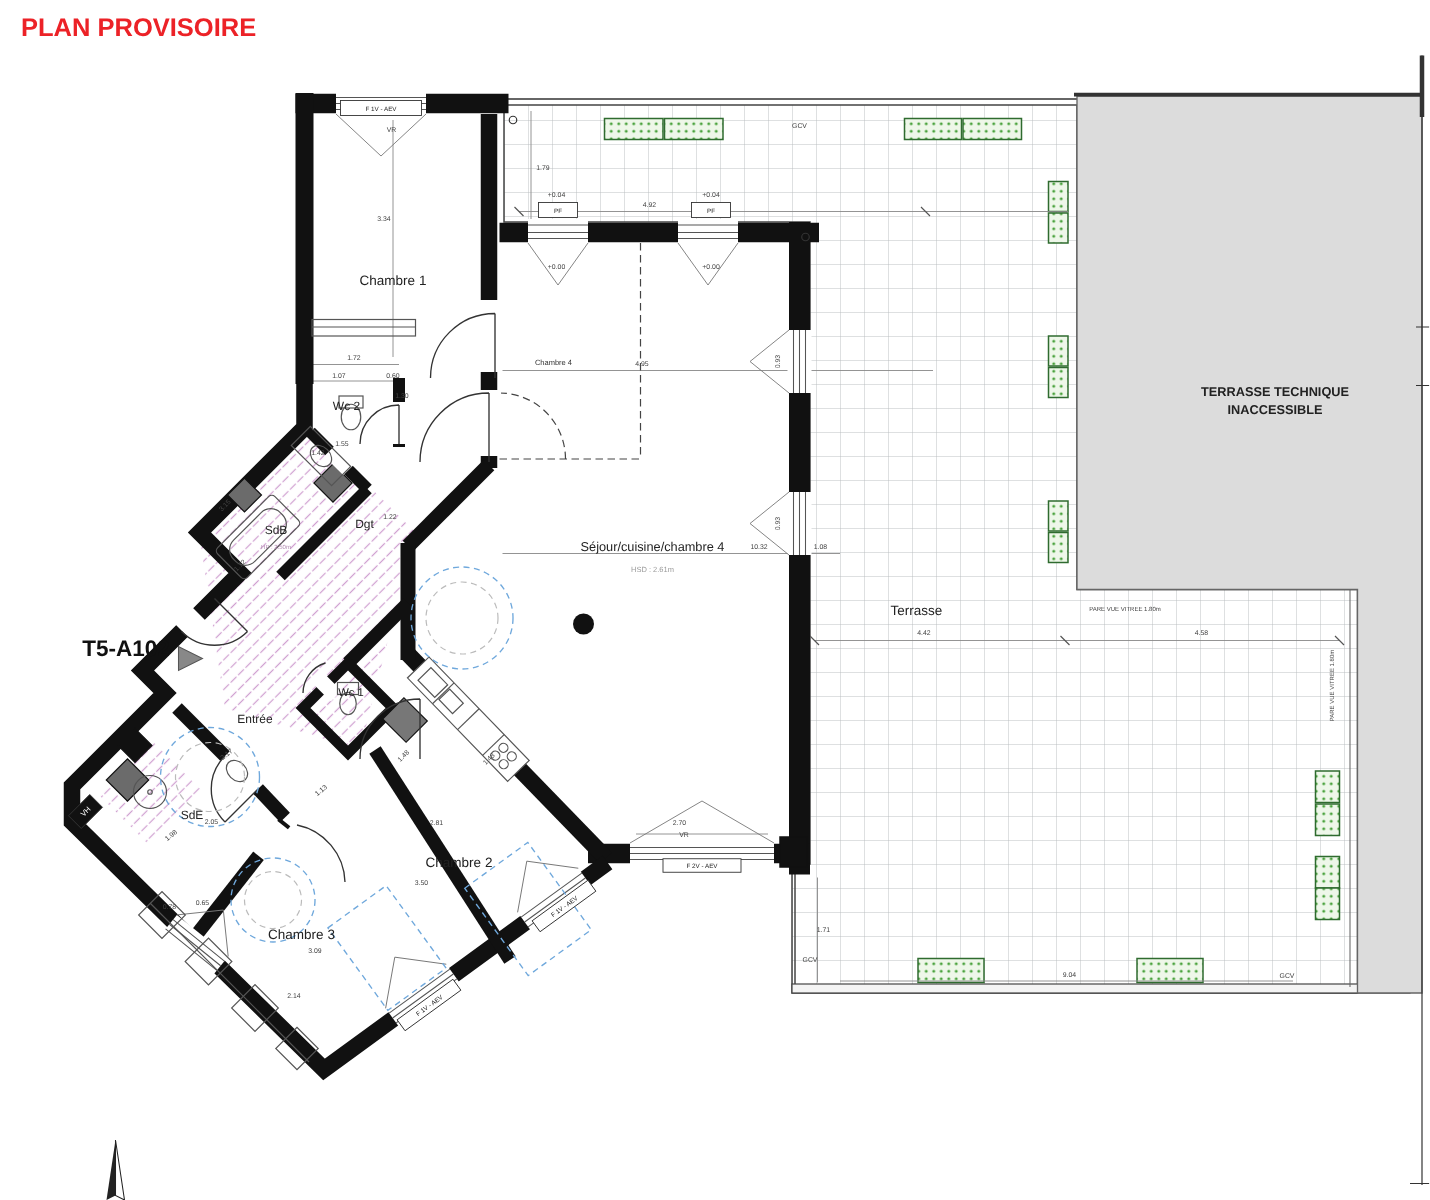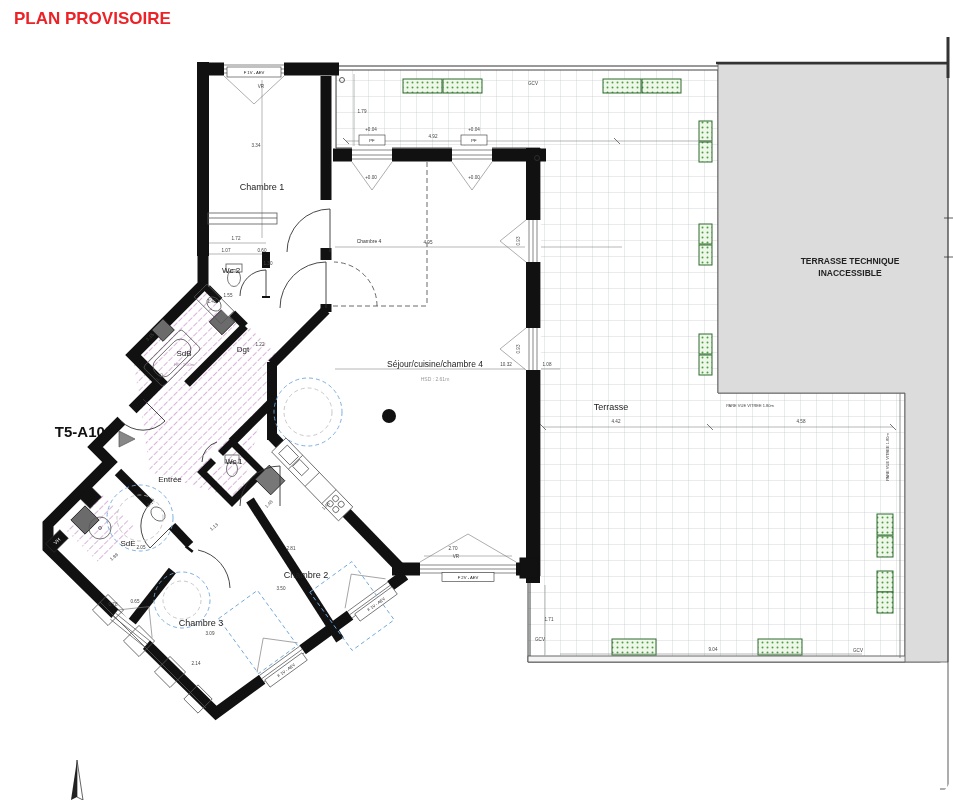--- a/index.html
+++ b/index.html
@@ -1,17 +1,17 @@
 <!DOCTYPE html>
 <html><head>
 <meta charset="utf-8">
 <style>
   html,body{margin:0;padding:0;background:#fff;}
   .canvas{position:relative;width:953px;height:800px;background:#ffffff;overflow:hidden;
-          font-family:"Liberation Sans", sans-serif;border-radius:31px;}
+          font-family:"Liberation Sans", sans-serif;}
   svg{position:absolute;left:0;top:0;}
   text{font-family:"Liberation Sans", sans-serif;}
 </style>
 </head>
 <body>
 
 <div class="canvas">
 <svg width="953" height="800" viewBox="0 0 953 800">
   <defs>
     <pattern id="tiles" width="16" height="16" patternUnits="userSpaceOnUse">

